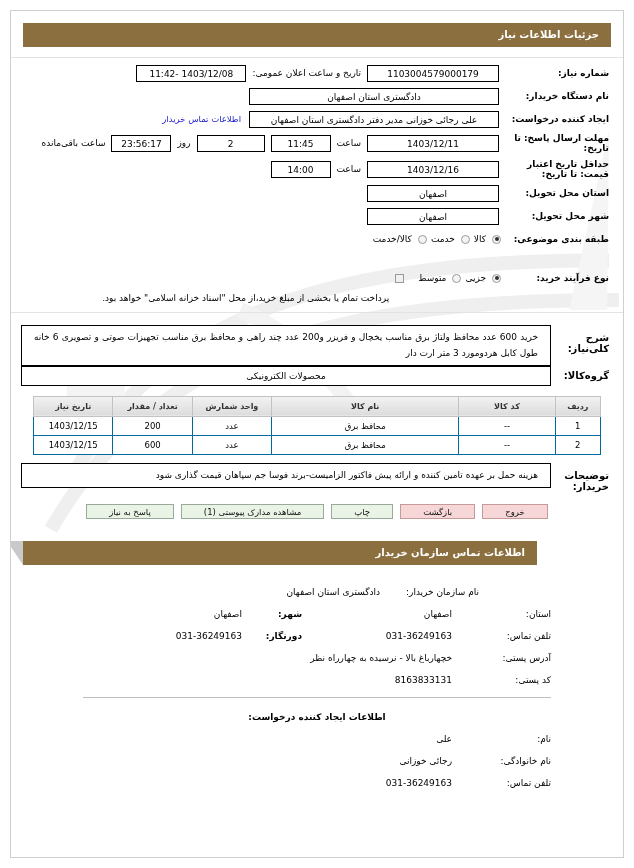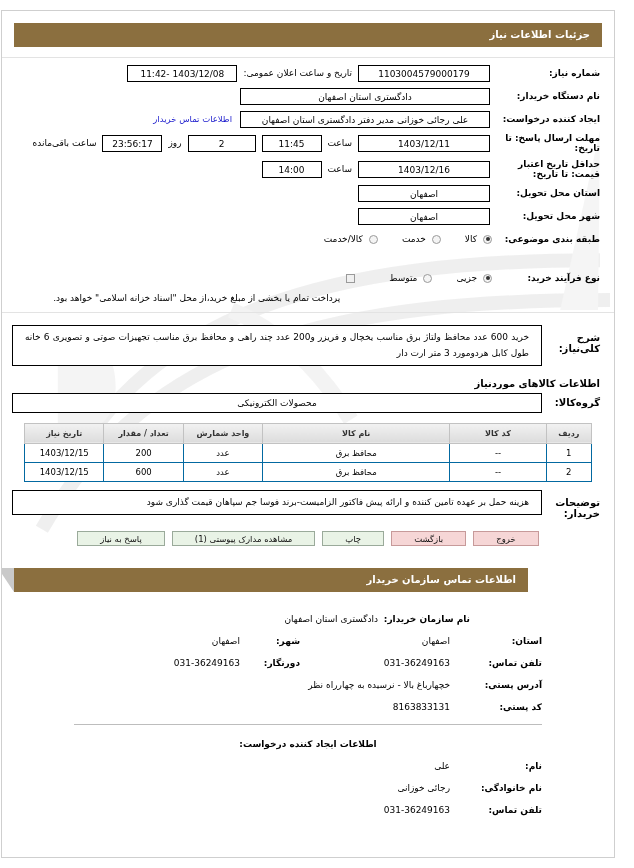--- a/index.html
+++ b/index.html
@@ -12,21 +12,21 @@
     height: 868px;
     font-family: "DejaVu Sans", "Liberation Sans", sans-serif;
     font-size: 9px;
     color: #000000;
     direction: rtl;
     position: relative;
     overflow: hidden;
   }
   .page {
     position: absolute;
-    left: 1px;
+    left: 10px;
     top: 10px;
     width: 614px;
     height: 848px;
     border: 1px solid #cfcfcf;
     background: #ffffff;
     box-sizing: border-box;
     overflow: hidden;
   }
   
   .watermark {
@@ -127,21 +127,21 @@
     border: 1px solid #9a9a9a; background: #f4f4f4;
     display: inline-block; position: relative;
     box-sizing: border-box;
   }
   .radio.on::after {
     content: "";
     position: absolute; left: 1.5px; top: 1.5px;
     width: 4px; height: 4px; border-radius: 50%;
     background: #333;
   }
-  .radio-lbl { font-size: 9px; margin-right: 2px; margin-left: 20px; }
+  .radio-lbl { font-size: 9px; margin-right: 2px; margin-left: 0; }
   .chk {
     width: 9px; height: 9px; border: 1px solid #9a9a9a;
     background: #f0f0f0; display: inline-block; box-sizing: border-box;
   }
 
   
   .descrow {
     display: flex; align-items: flex-start;
     padding: 0 14px 0 10px;
     margin-top: 12px;
@@ -228,21 +228,21 @@
   }
 
   
   .contact { padding: 14px 0 0 0; }
   .crow {
     display: flex; flex-direction: row;
     padding: 0 0 0 0;
     margin-bottom: 12px;
     font-size: 9px;
   }
-  .c-lbl { font-weight: bold; width: 92px; text-align: right; flex: 0 0 auto; }
+  .c-lbl { font-weight: normal; width: 92px; text-align: right; flex: 0 0 auto; margin-left: 7px; }
   .c-val { width: 150px; text-align: right; flex: 0 0 auto; }
   .c-lbl2 { font-weight: bold; width: 60px; text-align: right; flex: 0 0 auto; }
   .c-val2 { width: 110px; text-align: right; flex: 0 0 auto; }
   .hr {
     border: none; border-top: 1px solid #bdbdbd;
     margin: 10px 72px 0 72px;
   }
   .mini-title {
     text-align: center; font-weight: bold; font-size: 9px;
     margin: 14px 0 12px 0;
@@ -351,21 +351,20 @@
         </div>
       </div>
 
     </div>
 
     <div class="descrow">
       <div class="desc-lbl">شرح کلی‌نیاز:</div>
       <div class="desc-box">خرید 600 عدد محافظ ولتاژ برق مناسب یخچال و فریزر و200 عدد چند راهی و محافظ برق مناسب تجهیزات صوتی و تصویری 6 خانه طول کابل هردومورد 3 متر ارت دار</div>
     </div>
 
-    <div class="sect-title">اطلاعات کالاهای موردنیاز</div>
 
     <div class="grouprow">
       <div class="group-lbl">گروه‌کالا:</div>
       <div class="group-box">محصولات الکترونیکی</div>
     </div>
 
     <div class="tbl-wrap">
       <table class="goods">
         <thead>
           <tr>

